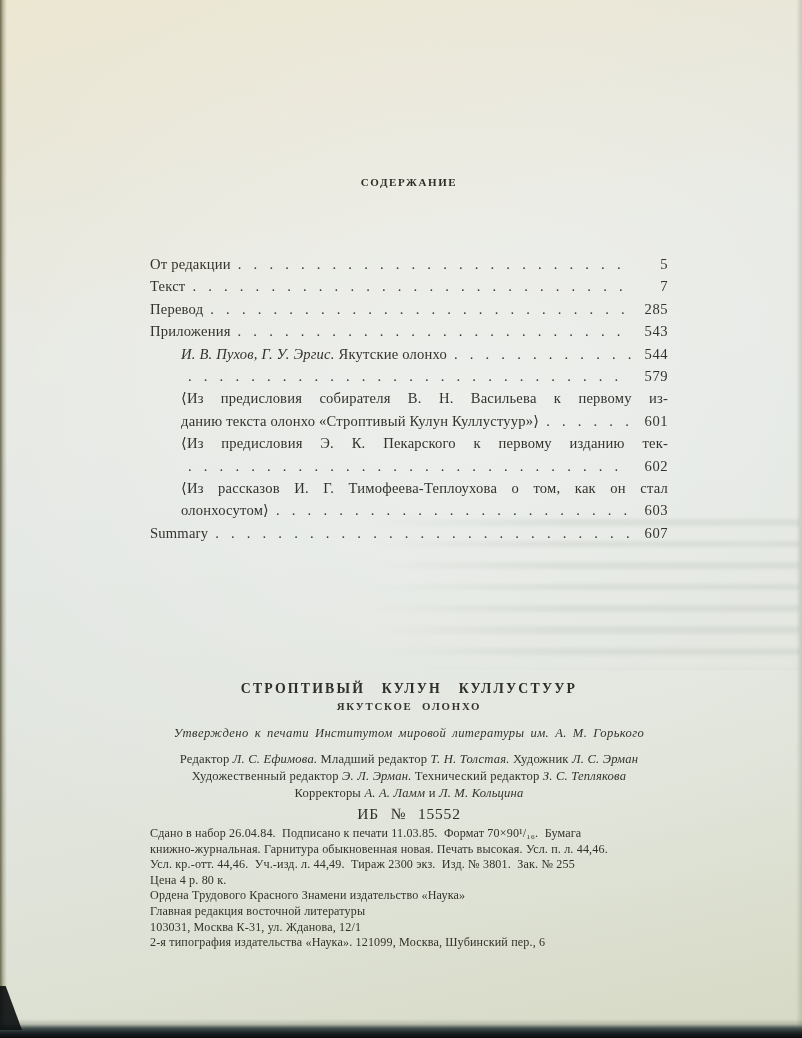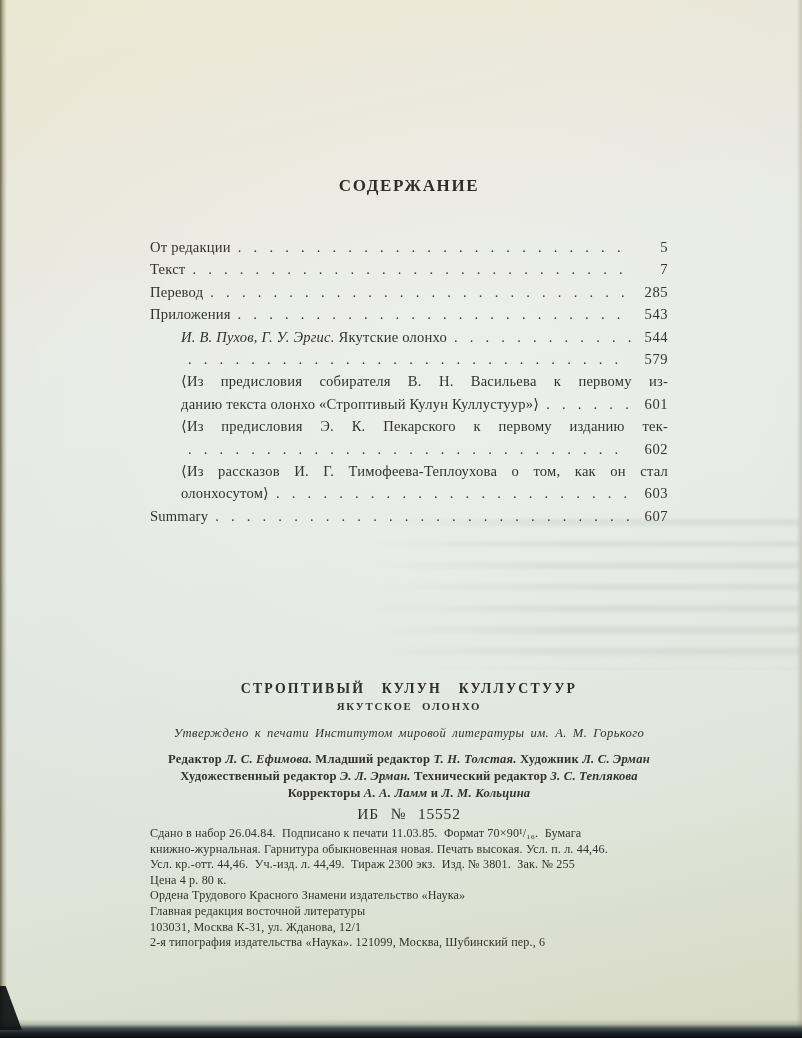--- a/index.html
+++ b/index.html
@@ -30,43 +30,43 @@
     background:repeating-linear-gradient(180deg,
       rgba(0,0,0,0) 0 5px, rgba(118,134,124,0.20) 5px 12px, rgba(0,0,0,0) 12px 21.5px);
     filter:blur(1.6px); opacity:.55;
     -webkit-mask-image:linear-gradient(90deg, rgba(0,0,0,0), #000 45%);
             mask-image:linear-gradient(90deg, rgba(0,0,0,0), #000 45%);
   }
   
   .content { position:absolute; left:150px; top:0; width:518px; height:100%; }
   .page-title {
     position:absolute; top:176px; left:0; width:100%;
-    text-align:center; font-weight:bold; font-size:17px;
+    text-align:center; font-weight:bold; font-size:11px;
     letter-spacing:1.6px; word-spacing:2px; color:#2f2d27;
   }
   
-  .toc { position:absolute; top:236px; left:0; width:100%; font-size:14.6px; line-height:22.4px; }
+  .toc { position:absolute; top:253px; left:0; width:100%; font-size:14.6px; line-height:22.4px; }
   .toc-row { display:flex; align-items:baseline; }
   .toc-row.ind { padding-left:31px; }
   .toc-row.just { display:block; text-align:justify; text-align-last:justify; }
   .toc-text { flex:0 0 auto; letter-spacing:0.2px; }
   .toc-text .it { font-style:italic; }
   .dots { flex:1 1 auto; overflow:hidden; white-space:nowrap;
           margin-left:7px; margin-right:3px; word-spacing:6.5px; letter-spacing:1px; color:#3a3832; }
   .pg { flex:0 0 auto; min-width:34px; text-align:right; letter-spacing:0.5px; }
   
   .colophon { position:absolute; top:0; left:0; width:100%; }
   .c-title    { position:absolute; top:681px; width:100%; text-align:center;
                 font-weight:bold; font-size:13.8px; letter-spacing:2.2px; word-spacing:11px; color:#302e28; }
   .c-subtitle { position:absolute; top:700px; width:100%; text-align:center;
                 font-weight:bold; font-size:10.8px; letter-spacing:1.8px; word-spacing:5px; }
   .c-approval { position:absolute; top:726px; width:100%; text-align:center;
                 font-style:italic; font-size:12.6px; letter-spacing:0.4px; word-spacing:2.5px; }
   .c-staff    { position:absolute; top:751px; width:100%; text-align:center;
-                font-size:12.6px; line-height:17.2px; letter-spacing:0.2px;font-weight:bold; }
+                font-size:12.6px; line-height:17.2px; letter-spacing:0.2px; }
   .c-staff .it { font-style:italic; }
   .c-ib       { position:absolute; top:805px; width:100%; text-align:center;
                 font-size:15.5px; word-spacing:7px; letter-spacing:0.8px; color:#2f2d27; }
   .c-imprint  { position:absolute; top:826px; width:100%; 
                 font-size:12.1px; line-height:15.6px; white-space:pre-wrap; letter-spacing:0.15px; }
 </style>
 </head>
 <body>
 
 <div class="scan">

